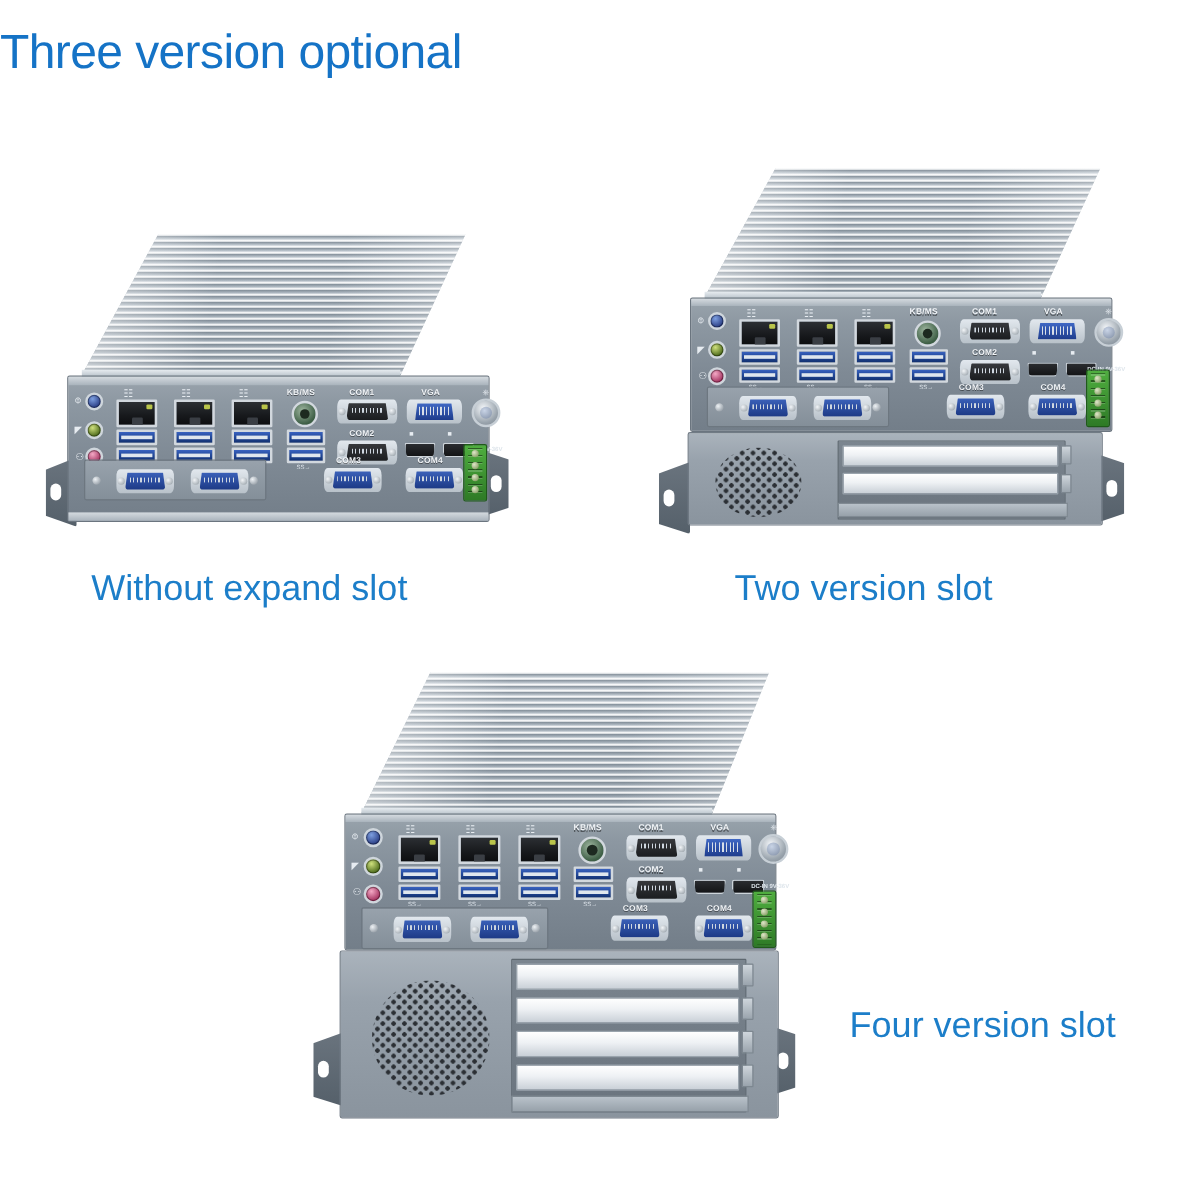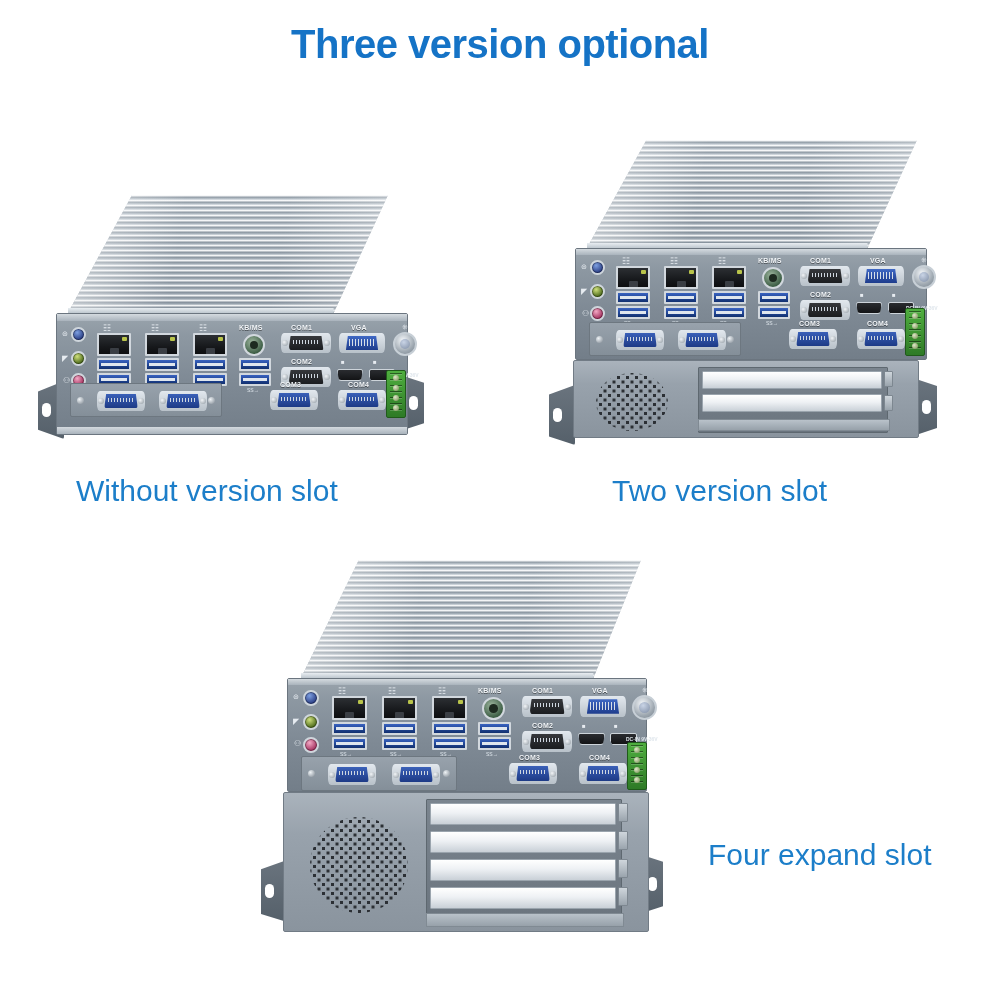--- a/index.html
+++ b/index.html
@@ -8,23 +8,23 @@
     background: #ffffff;
     font-family: "Liberation Sans", sans-serif;
     position: relative;
     overflow: hidden;
   }
 
   
   .title {
     position: absolute;
     top: 22px; left: 0; width: 100%;
-    text-align: center;
+    text-align: left;
     font-size: 40px;
-    font-weight: bold;
+    font-weight: normal;
     color: #1573c6;
     letter-spacing: -0.5px;
   }
 
   
   .caption {
     position: absolute;
     font-size: 30px;
     color: #1c7ec9;
     white-space: nowrap;
@@ -421,21 +421,21 @@
     <div class="pins"></div>
     <div class="screws">
       <i style="top:2px;"></i>
         <i style="top:12px;"></i>
         <i style="top:22px;"></i>
         <i style="top:32px;"></i>
     </div>
   </div>
 </div>
 
-<div class="caption cap-1">Without version slot</div>
+<div class="caption cap-1">Without expand slot</div>
 
 <div class="unit" style="left:545px; top:140px; width:400px; height:320px;">
 
   <div class="heat" style="left:42px; top:0px; width:330px; height:108px;
               clip-path: polygon(18% 0%, 100% 0%, 85% 100%, 0% 100%);">
     <div class="fins"></div>
     <div class="sheen"></div>
   </div>
   <div class="heat-edge" style="left:42px; top:103px; width:330px; height:10px; clip-path: polygon(0% 0%, 85% 0%, 85% 100%, 0% 100%);"></div>
 
@@ -683,13 +683,13 @@
     <div class="slotcover" style="left:146px; top:66px; width:186px; height:22px;"></div>
     <div class="slotcover" style="left:146px; top:94px; width:186px; height:22px;"></div>
     <div class="slotrail" style="left:142px; top:120px; width:198px; height:14px;"></div>
     <div class="slotclip" style="left:334px; top:10px; width:10px; height:19px;"></div>
     <div class="slotclip" style="left:334px; top:38px; width:10px; height:19px;"></div>
     <div class="slotclip" style="left:334px; top:66px; width:10px; height:19px;"></div>
     <div class="slotclip" style="left:334px; top:94px; width:10px; height:19px;"></div>
   </div>
 </div>
 
-<div class="caption cap-3">Four expand slot</div>
+<div class="caption cap-3">Four version slot</div>
 
 </body></html>

